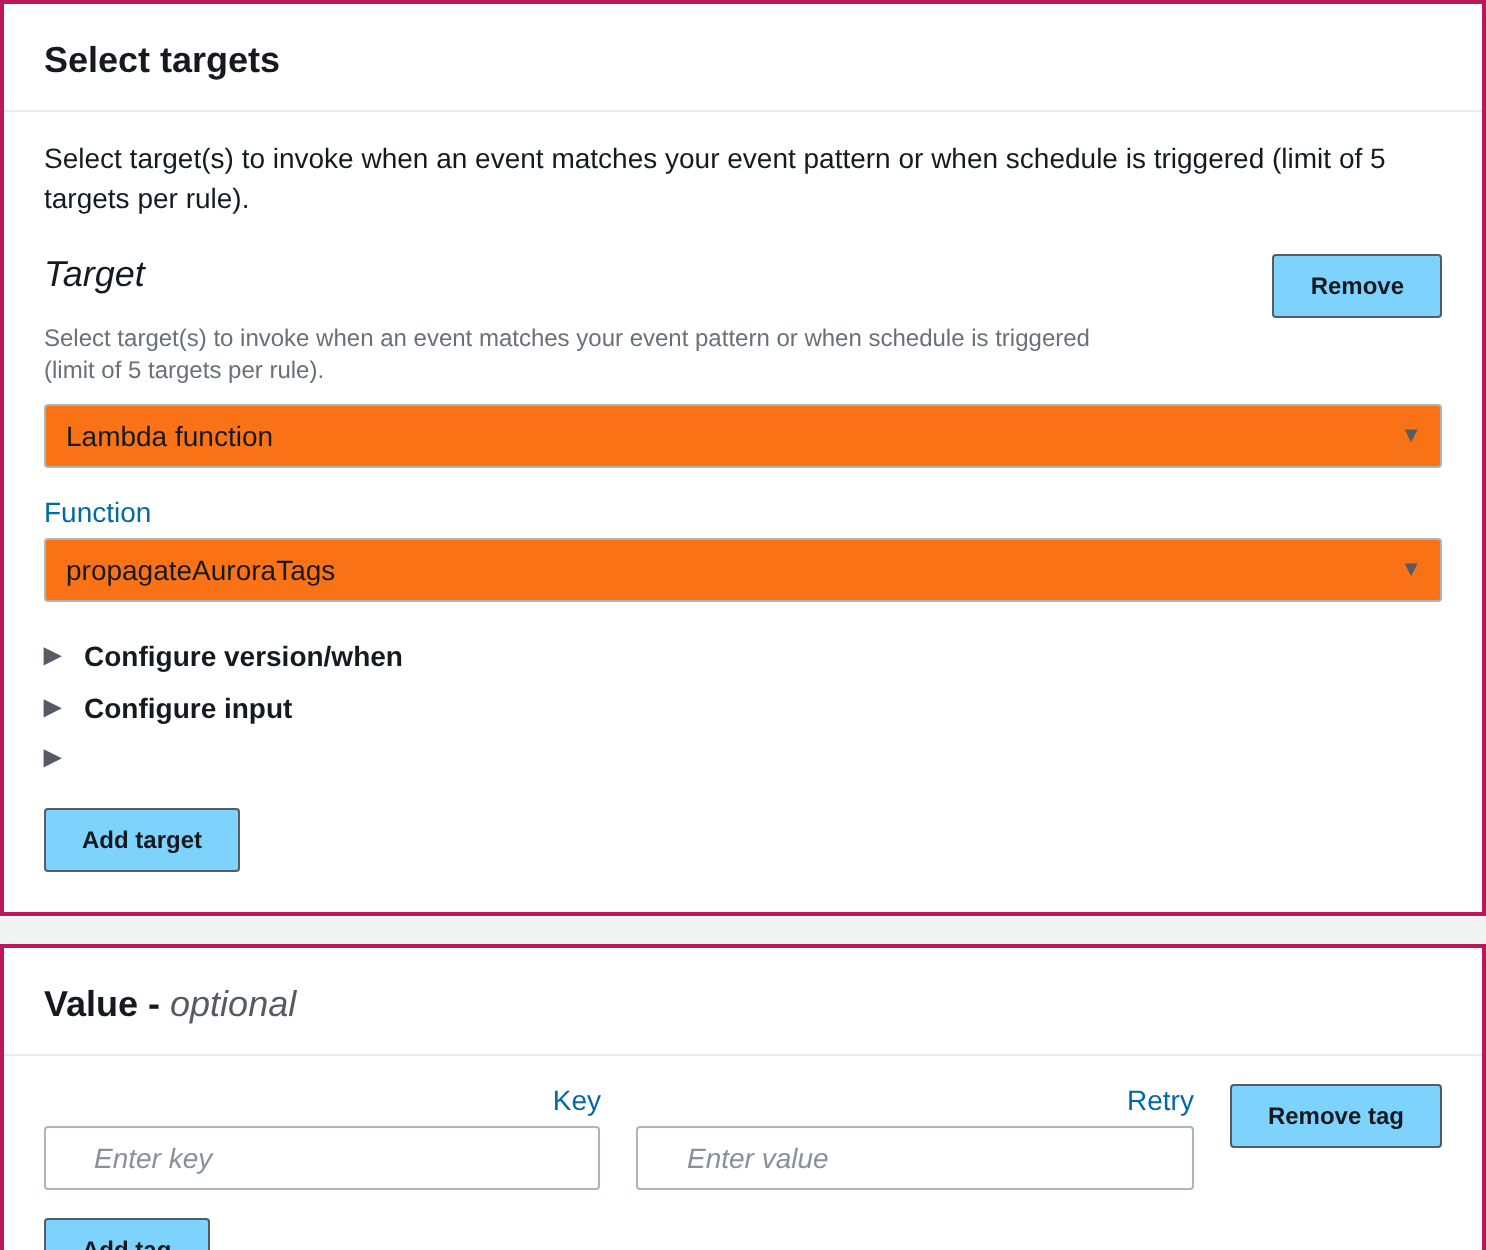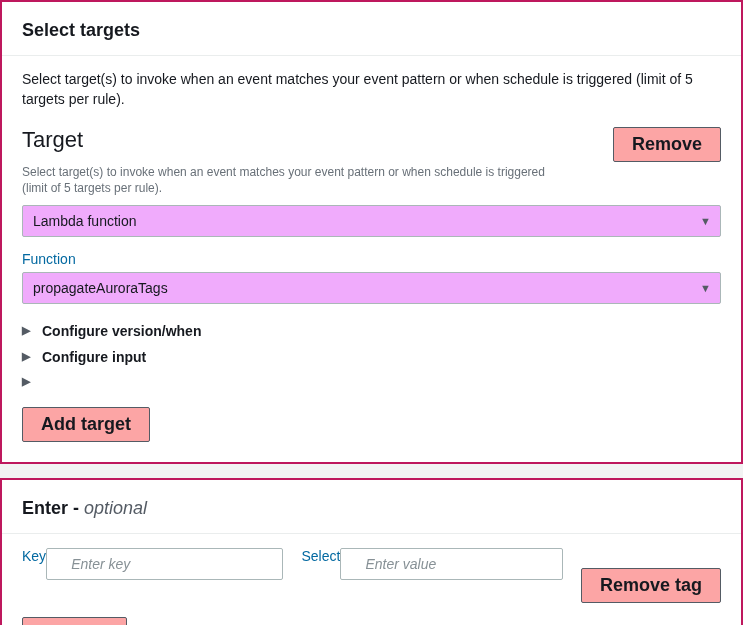--- a/index.html
+++ b/index.html
@@ -42,42 +42,43 @@
       margin-bottom: 18px;
       line-height: 1.4;
     }
     .target-header {
       display: flex;
       justify-content: space-between;
       align-items: flex-start;
       margin-bottom: 2px;
     }
     .target-label {
-      font-size: 22px;
+      font-size: 18px;
       font-weight: 400;
       color: #16191f;
+      font-style: italic;
     }
     .helper-text {
       font-size: 12px;
       color: #687078;
       line-height: 1.35;
       margin-bottom: 8px;
       max-width: 540px;
     }
     .select-wrapper {
       position: relative;
       margin-bottom: 14px;
     }
     .select-box {
       width: 100%;
       border: 1px solid #aab7b8;
       border-radius: 2px;
       padding: 6px 30px 6px 10px;
       font-size: 14px;
-      background: #f0abfc;
+      background: #f97316;
       color: #16191f;
       cursor: pointer;
       display: flex;
       align-items: center;
       justify-content: space-between;
       min-height: 32px;
     }
     .select-caret {
       position: absolute;
       right: 10px;
@@ -109,42 +110,44 @@
       width: 10px;
     }
     .expandable-group {
       margin-bottom: 14px;
     }
     .btn {
       display: inline-flex;
       align-items: center;
       justify-content: center;
       border: 1px solid #545b64;
-      background: #fca5a5;
-      color: #16191f;
-      font-size: 18px;
+      background: #7dd3fc;
+      color: #16191f;
+      font-size: 12px;
       font-weight: 700;
       padding: 6px 18px;
       border-radius: 2px;
       cursor: pointer;
       min-height: 32px;
     }
     .tags-row {
       display: flex;
       gap: 18px;
       align-items: flex-start;
       margin-bottom: 14px;
     }
     .tags-col {
       flex: 1;
       display: flex;
+      flex-direction: column;
+      align-items: flex-end;
     }
     .tags-action-col {
       display: flex;
-      flex-direction: column;
+      flex-direction: row;
       justify-content: flex-end;
     }
     .text-input {
       width: 100%;
       border: 1px solid #aab7b8;
       border-radius: 2px;
       padding: 6px 24px;
       font-size: 14px;
       color: #16191f;
       font-style: normal;
@@ -205,31 +208,31 @@
       </div>
     </div>
 
     <button class="btn">Add target</button>
   </div>
 </div>
 
 <div class="panel">
   <div class="panel-header">
     <h2 class="panel-title">
-      <span>Enter - </span><span class="optional">optional</span>
+      <span>Value - </span><span class="optional">optional</span>
     </h2>
   </div>
   <div class="panel-body">
     <div class="tags-row">
       <div class="tags-col">
         <div class="field-label">Key</div>
         <input type="text" class="text-input" placeholder="Enter key" style="">
       </div>
       <div class="tags-col">
-        <div class="field-label">Select</div>
+        <div class="field-label">Retry</div>
         <input type="text" class="text-input" placeholder="Enter value" style="">
       </div>
       <div class="tags-action-col">
         <div class="remove-tag-spacer"></div>
         <button class="btn">Remove tag</button>
       </div>
     </div>
     <button class="btn">Add tag</button>
   </div>
 </div>

